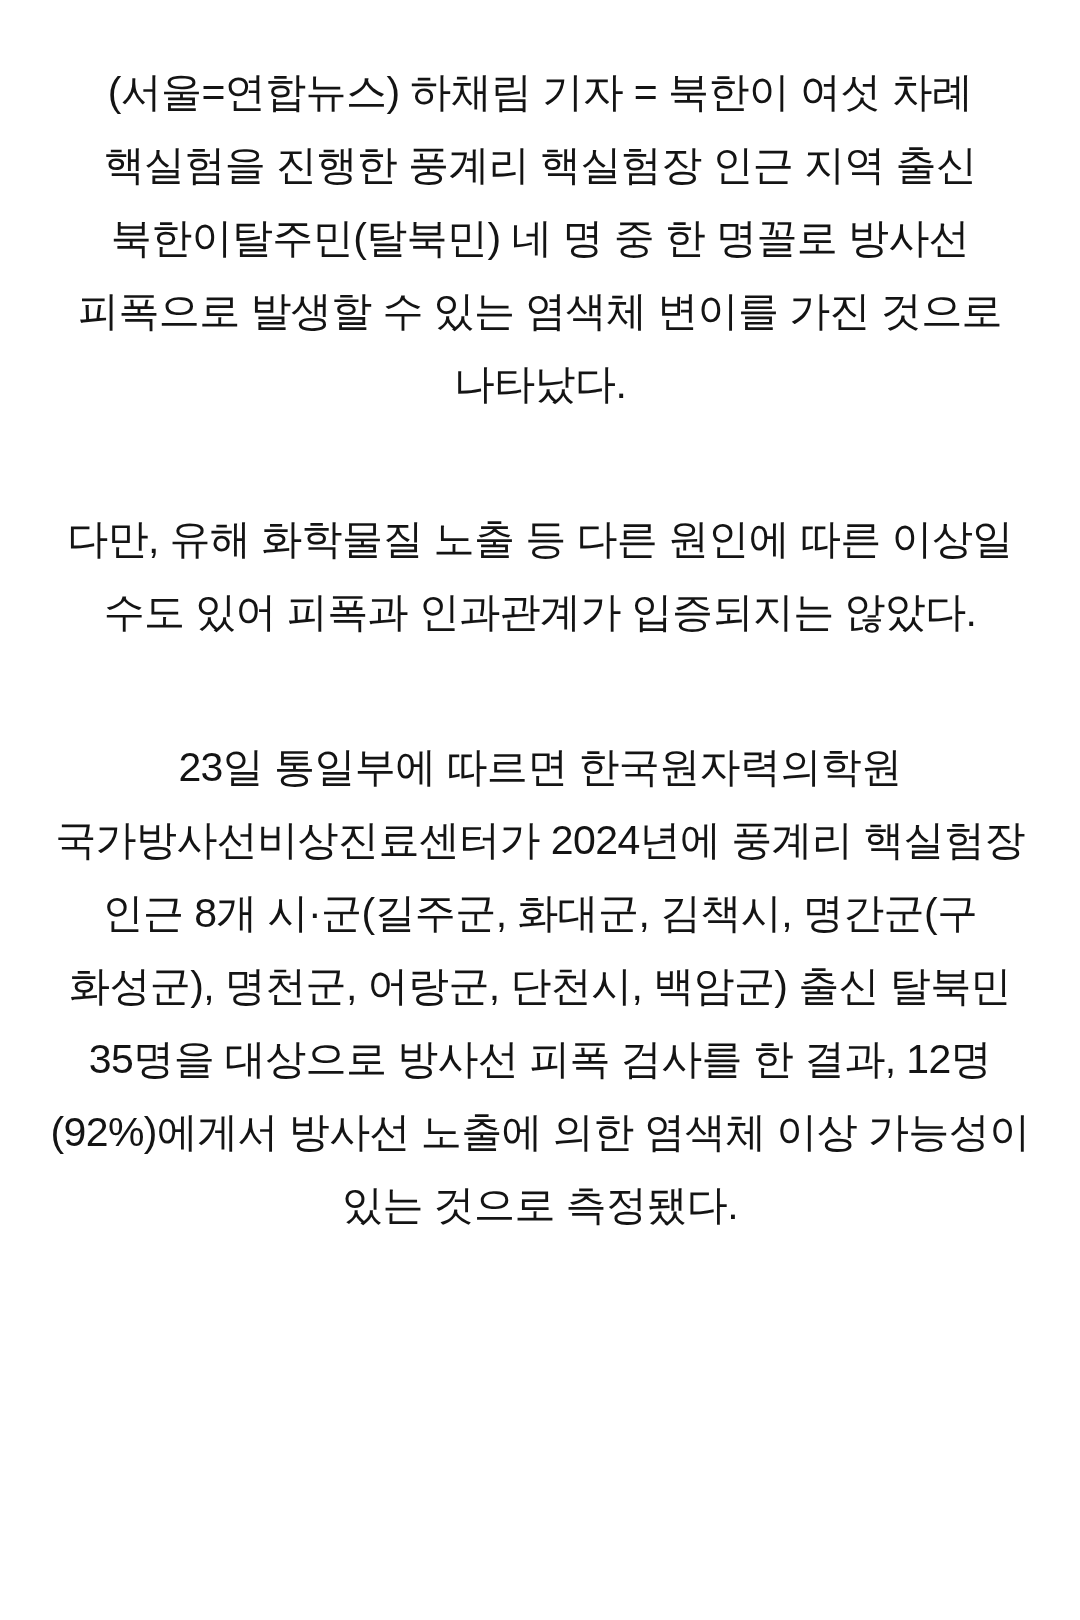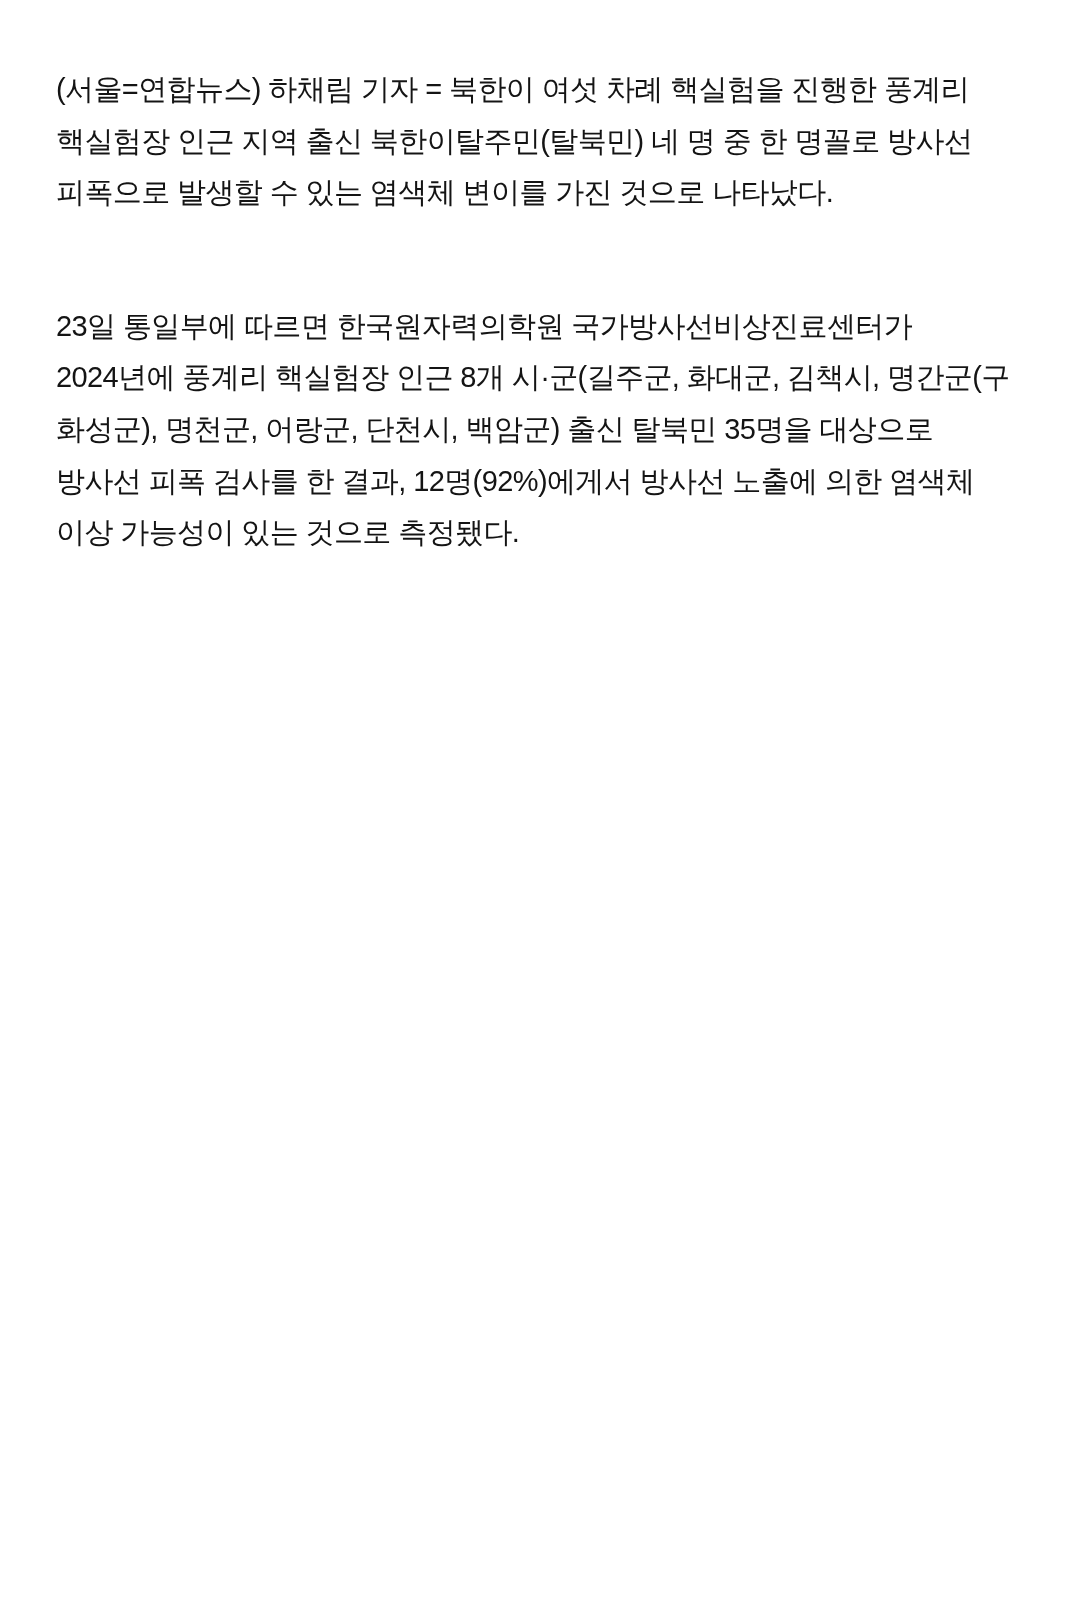--- a/index.html
+++ b/index.html
@@ -13,31 +13,33 @@
     font-family: "Liberation Sans", "DejaVu Sans", sans-serif;
     color: #141414;
     -webkit-font-smoothing: antialiased;
   }
   .article {
     box-sizing: border-box;
     width: 1080px;
     padding: 56px 48px 0 48px;
   }
   .para {
-    margin: 8px;
-    font-size: 29px;
+    margin: 0;
+    font-size: 41px;
     line-height: 1.78;
     letter-spacing: -0.6px;
     word-break: keep-all;
     color: #141414;
     font-weight: 400;
+    text-align: center;
   }
   .para + .para {
     margin-top: 82px;
   }
 </style>
 </head>
 <body>
 
 <div class="article">
   <p class="para">(서울=연합뉴스) 하채림 기자 = 북한이 여섯 차례 핵실험을 진행한 풍계리 핵실험장 인근 지역 출신 북한이탈주민(탈북민) 네 명 중 한 명꼴로 방사선 피폭으로 발생할 수 있는 염색체 변이를 가진 것으로 나타났다.</p>
+  <p class="para">다만, 유해 화학물질 노출 등 다른 원인에 따른 이상일 수도 있어 피폭과 인과관계가 입증되지는 않았다.</p>
   <p class="para">23일 통일부에 따르면 한국원자력의학원 국가방사선비상진료센터가 2024년에 풍계리 핵실험장 인근 8개 시·군(길주군, 화대군, 김책시, 명간군(구 화성군), 명천군, 어랑군, 단천시, 백암군) 출신 탈북민 35명을 대상으로 방사선 피폭 검사를 한 결과, 12명(92%)에게서 방사선 노출에 의한 염색체 이상 가능성이 있는 것으로 측정됐다.</p>
 </div>
 
 </body></html>

